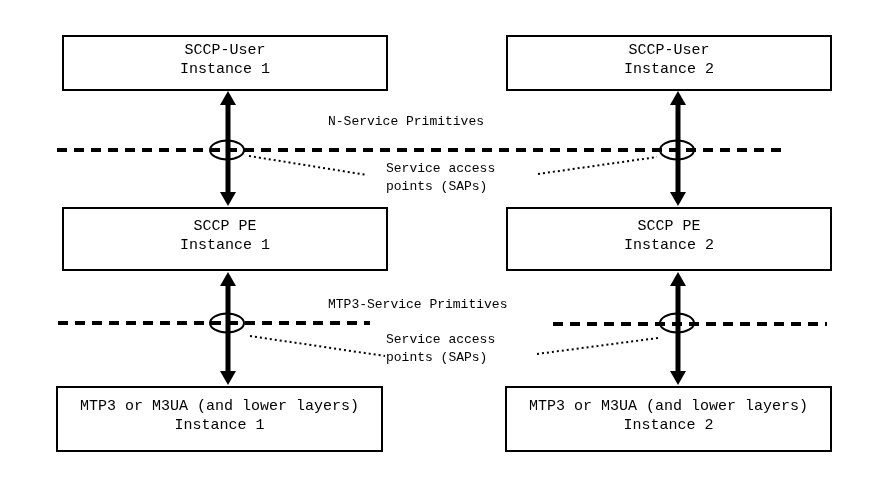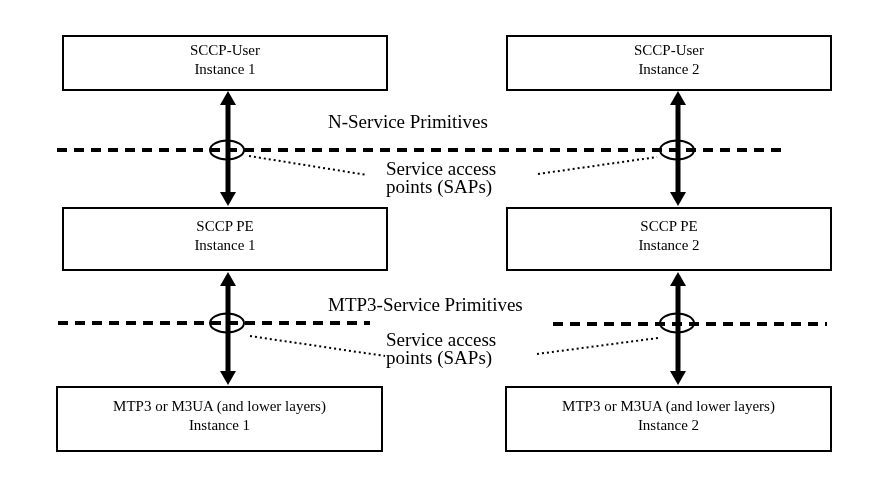--- a/index.html
+++ b/index.html
@@ -5,21 +5,21 @@
   html, body {
     margin: 0;
     padding: 0;
     background: #ffffff;
   }
   .canvas {
     position: relative;
     width: 883px;
     height: 492px;
     background: var(--bg, #ffffff);
-    font-family: Liberation Serif, serif;
+    font-family: Liberation Mono, monospace;
     color: var(--line, #000000);
     overflow: hidden;
   }
   .lines-layer {
     position: absolute;
     left: 0; top: 0;
     width: 883px; height: 492px;
     color: var(--line, #000000);
   }
   .node-box {
@@ -37,21 +37,21 @@
     padding-bottom: 6px;
   }
   .box-sccp-user-1 { left: 62px;  top: 35px;  width: 326px; height: 56px; }
   .box-sccp-user-2 { left: 506px; top: 35px;  width: 326px; height: 56px; }
   .box-sccp-pe-1   { left: 62px;  top: 207px; width: 326px; height: 64px; }
   .box-sccp-pe-2   { left: 506px; top: 207px; width: 326px; height: 64px; }
   .box-mtp3-1      { left: 56px;  top: 386px; width: 327px; height: 66px; }
   .box-mtp3-2      { left: 505px; top: 386px; width: 327px; height: 66px; }
   .float-label {
     position: absolute;
-    font-size: 19px;
+    font-size: 13px;
     line-height: 18px;
     white-space: nowrap;
   }
   .label-n-service    { left: 328px; top: 113px; }
   .label-mtp3-service { left: 328px; top: 296px; }
   .label-sap-upper    { left: 386px; top: 160px; }
   .label-sap-lower    { left: 386px; top: 331px; }
 </style>
 </head>
 <body>

